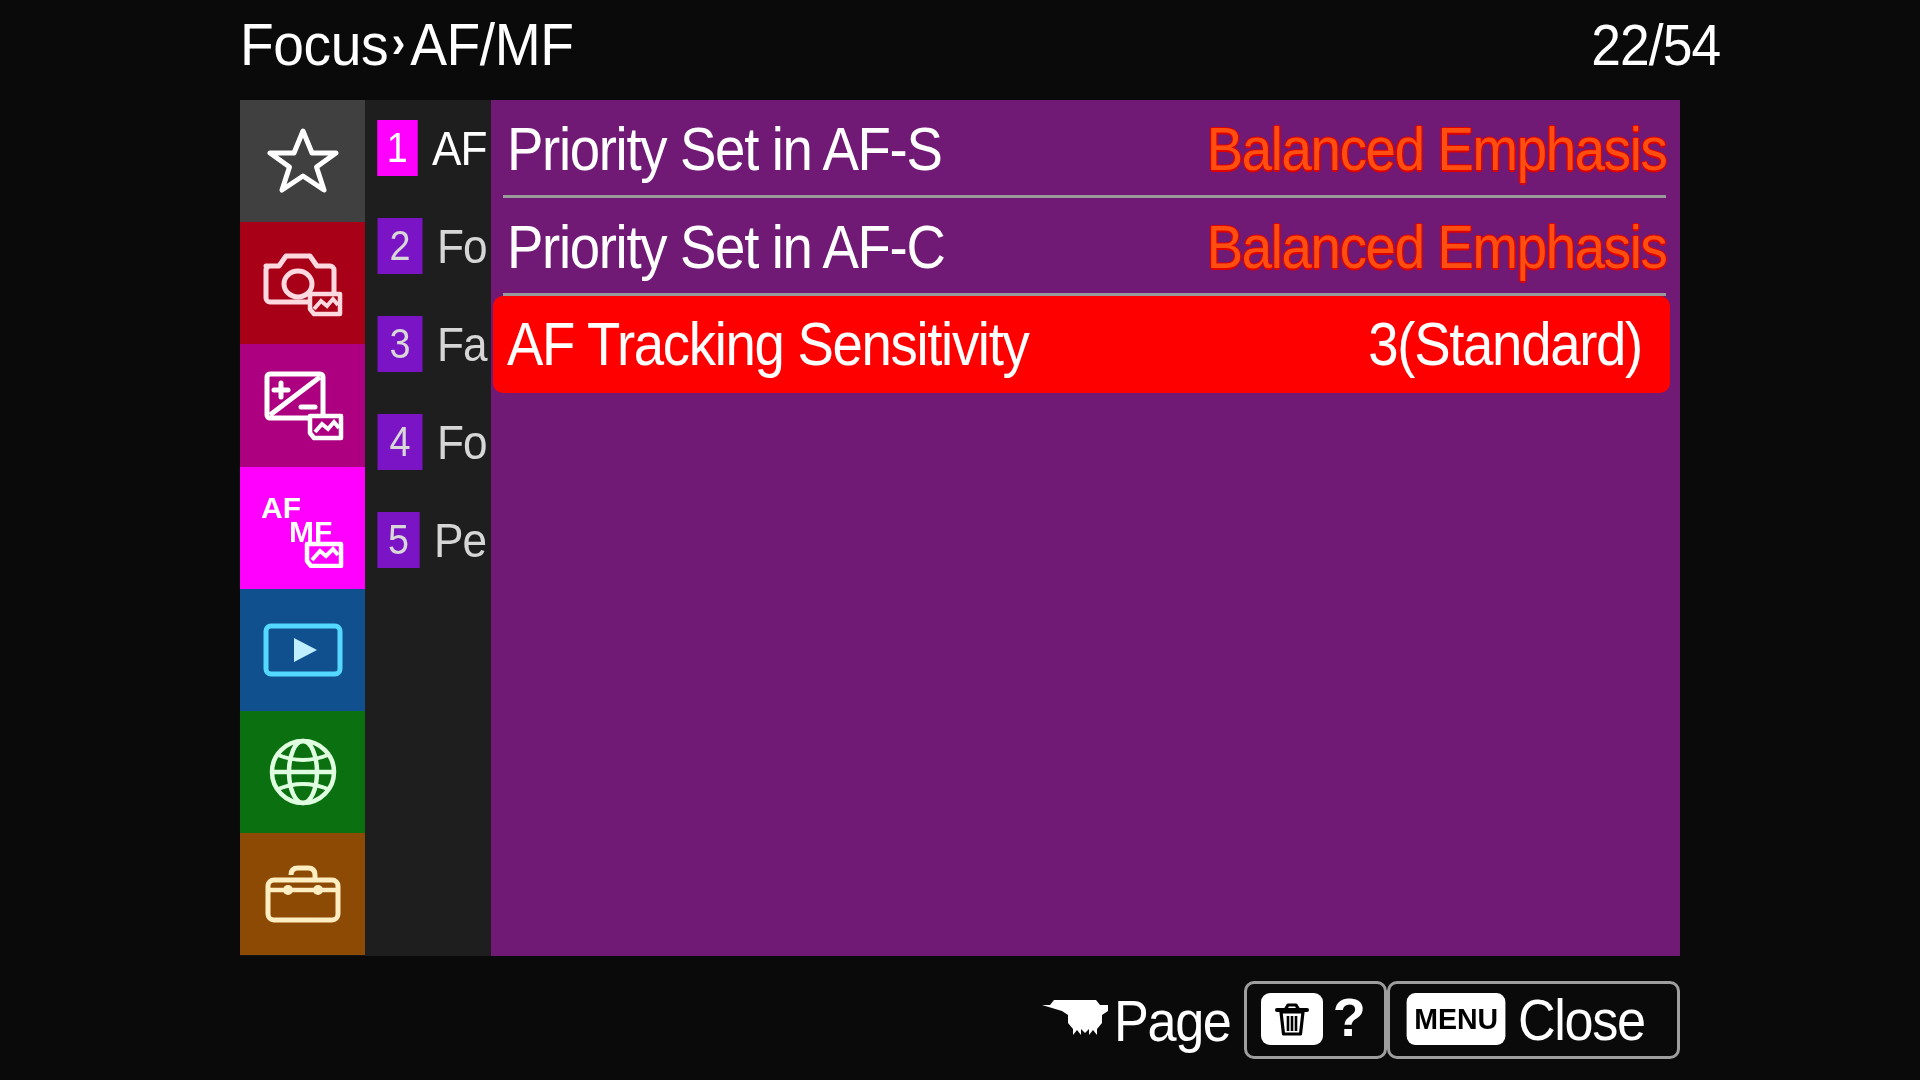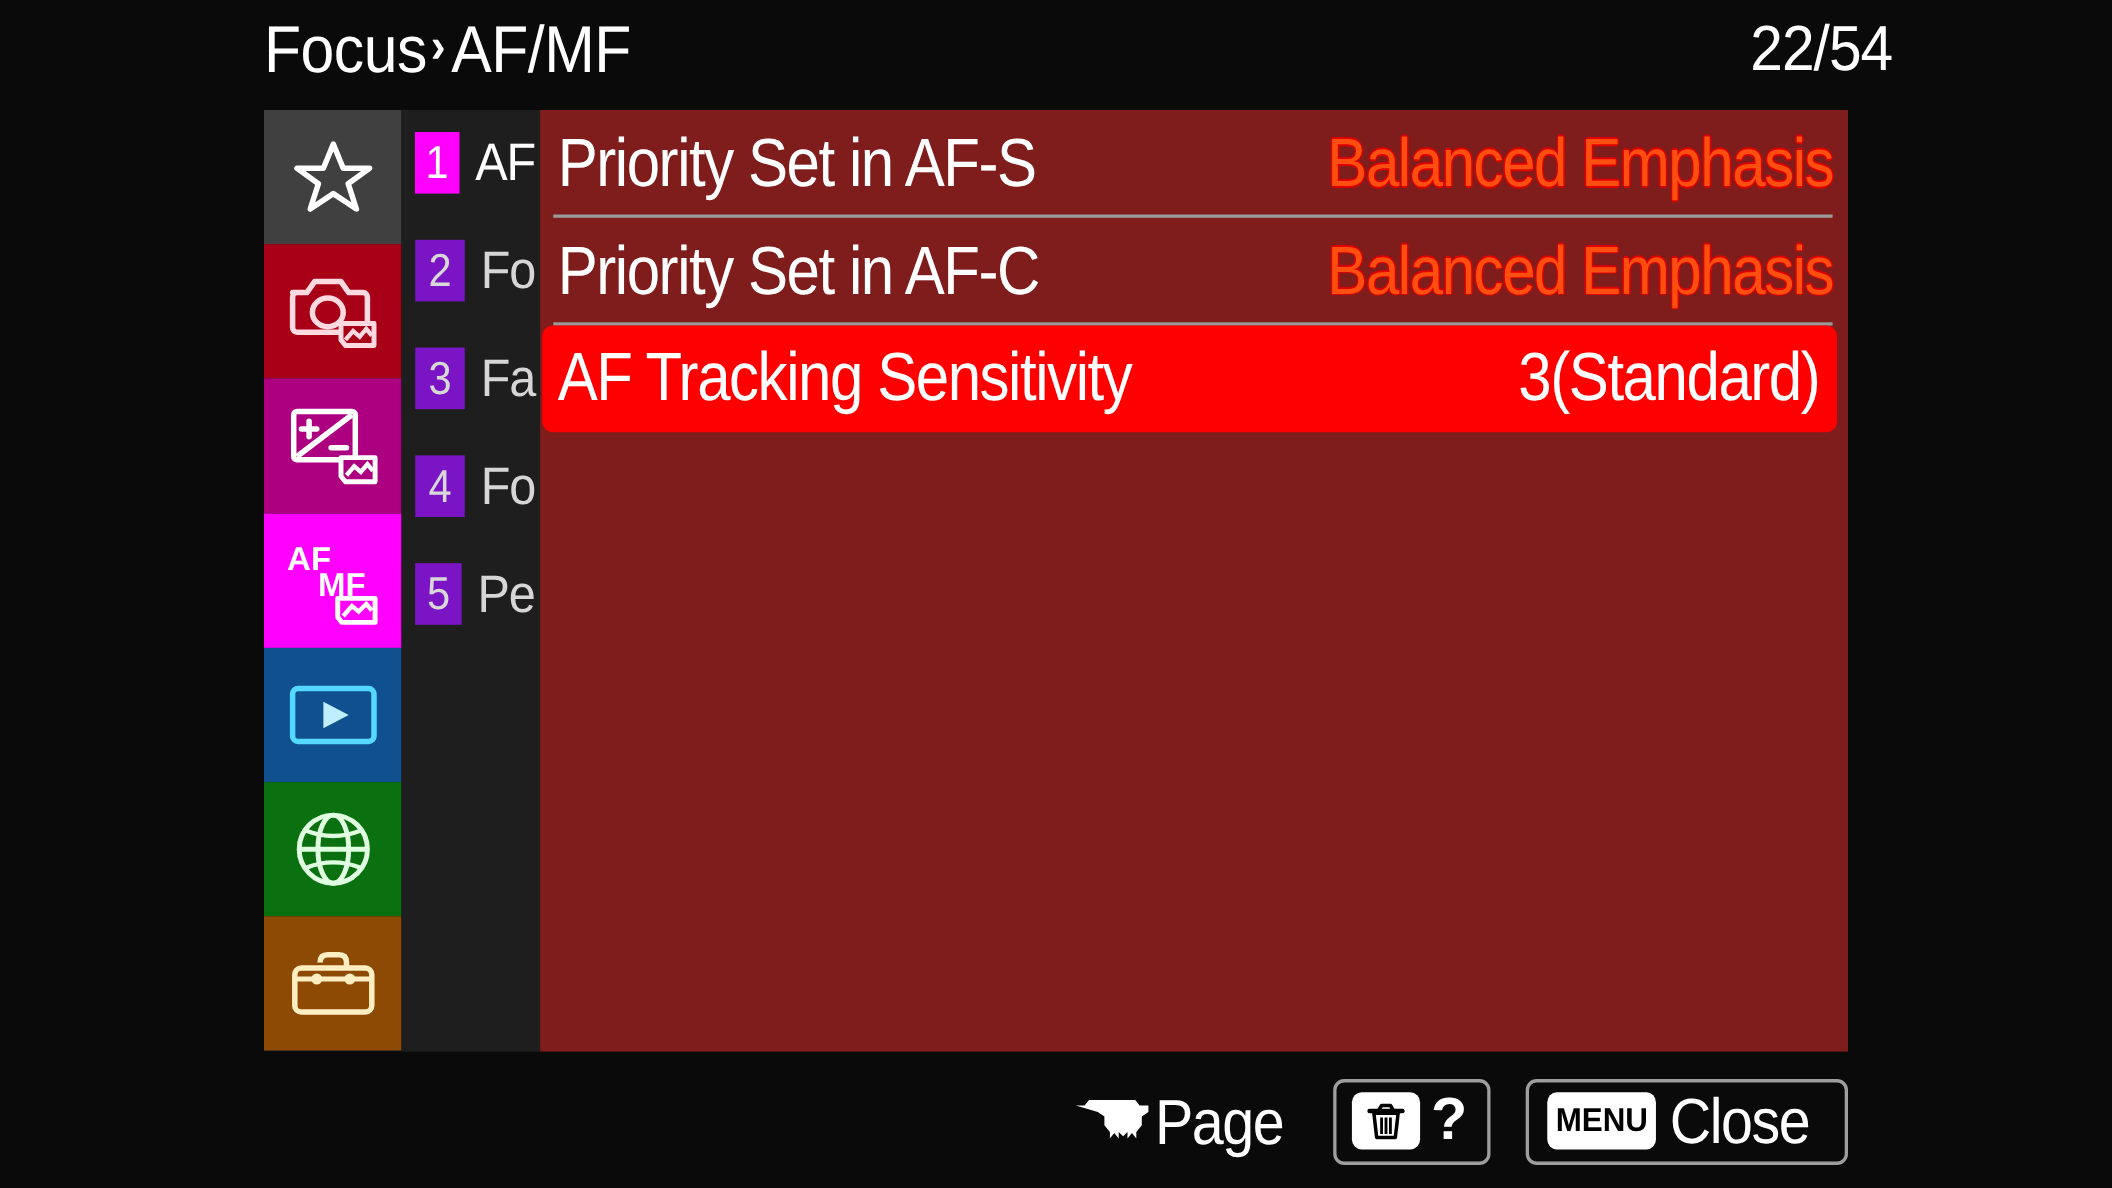--- a/index.html
+++ b/index.html
@@ -129,21 +129,21 @@
     transform: scaleX(0.92);
     transform-origin: left center;
   }
   .tab-row.active .tab-label { color: #ffffff; }
 
   
   #list {
     position: absolute;
     left: 251px; top: 0;
     width: 1189px; height: 856px;
-    background: #7f1d1d;
+    background: #701a75;
     overflow: hidden;
   }
   .list-row {
     position: relative;
     height: 97.8px;
     display: flex;
     align-items: center;
     justify-content: space-between;
     padding: 0 14px 0 16px;
     box-sizing: border-box;
@@ -175,42 +175,41 @@
     text-shadow:
       -1.5px 0 0 #e00000, 1.5px 0 0 #e00000,
       0 -1.5px 0 #e00000, 0 1.5px 0 #e00000;
   }
 
   .list-row.selected {
     background: #ff0000;
     border-radius: 10px;
     margin: 0 10px 0 2px;
     padding-left: 14px;
-    padding-right: 16px;
+    padding-right: 28px;
   }
   .list-row.selected .row-label,
   .list-row.selected .row-value {
     color: #ffffff;
     text-shadow: none;
   }
 
   
   #footer {
     position: absolute;
     left: 0; top: 960px;
     width: 1920px; height: 120px;
     background: #0a0a0a;
   }
   #footer-inner {
     position: absolute;
     right: 240px; top: 0;
     height: 120px;
     display: flex;
     align-items: center;
-    gap: 32px;
   }
   .foot-item {
     display: flex;
     align-items: center;
     color: #ffffff;
     white-space: nowrap;
   }
   .foot-text {
     font-size: 58px;
     letter-spacing: -1.5px;

